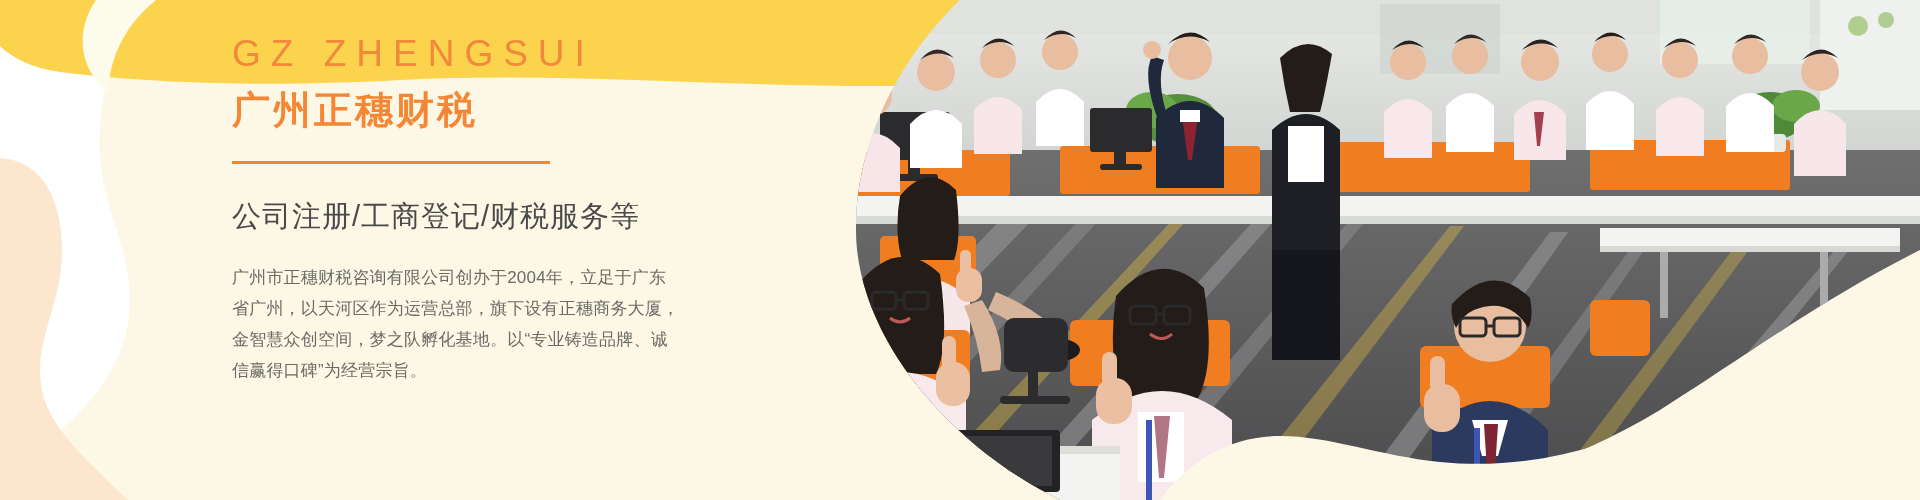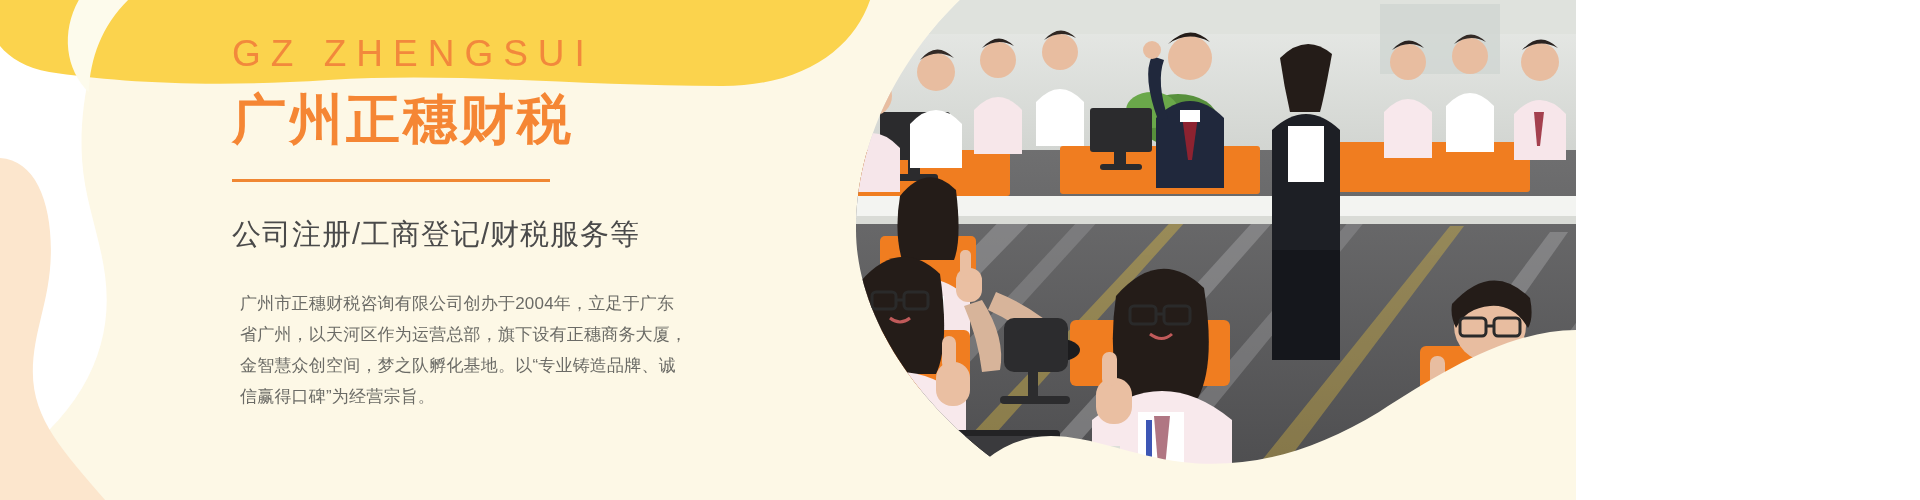--- a/index.html
+++ b/index.html
@@ -4,21 +4,21 @@
 <style>
   html, body {
     margin: 0;
     padding: 0;
     background: #ffffff;
   }
   * { box-sizing: border-box; }
 
   #banner {
     position: relative;
-    width: 1576px;
+    width: 1920px;
     height: 500px;
     overflow: hidden;
     background: #fdfbec;
     font-family: "Liberation Sans", "DejaVu Sans", sans-serif;
   }
 
   
   .bg-layer {
     position: absolute;
     inset: 0;
@@ -58,21 +58,21 @@
     line-height: 1.1;
     letter-spacing: 10px;
     font-weight: 400;
     color: #f2883c;
     white-space: nowrap;
   }
 
   .brand-title {
     margin: 0;
     padding-top: 14px;
-    font-size: 54px;
+    font-size: 38px;
     line-height: 1.12;
     letter-spacing: 3px;
     font-weight: 700;
     color: #f58634;
     white-space: nowrap;
   }
 
   .divider {
     margin-top: 30px;
     width: 318px;
@@ -85,21 +85,21 @@
     padding-top: 34px;
     font-size: 29px;
     line-height: 1.25;
     letter-spacing: 1px;
     font-weight: 400;
     color: #4a4a4a;
     white-space: nowrap;
   }
 
   .desc {
-    margin: 8px;
+    margin: 0;
     padding-top: 28px;
     width: 450px;
     font-size: 17px;
     line-height: 31px;
     letter-spacing: 0.2px;
     color: #6b6b66;
   }
 </style>
 </head>
 <body>

